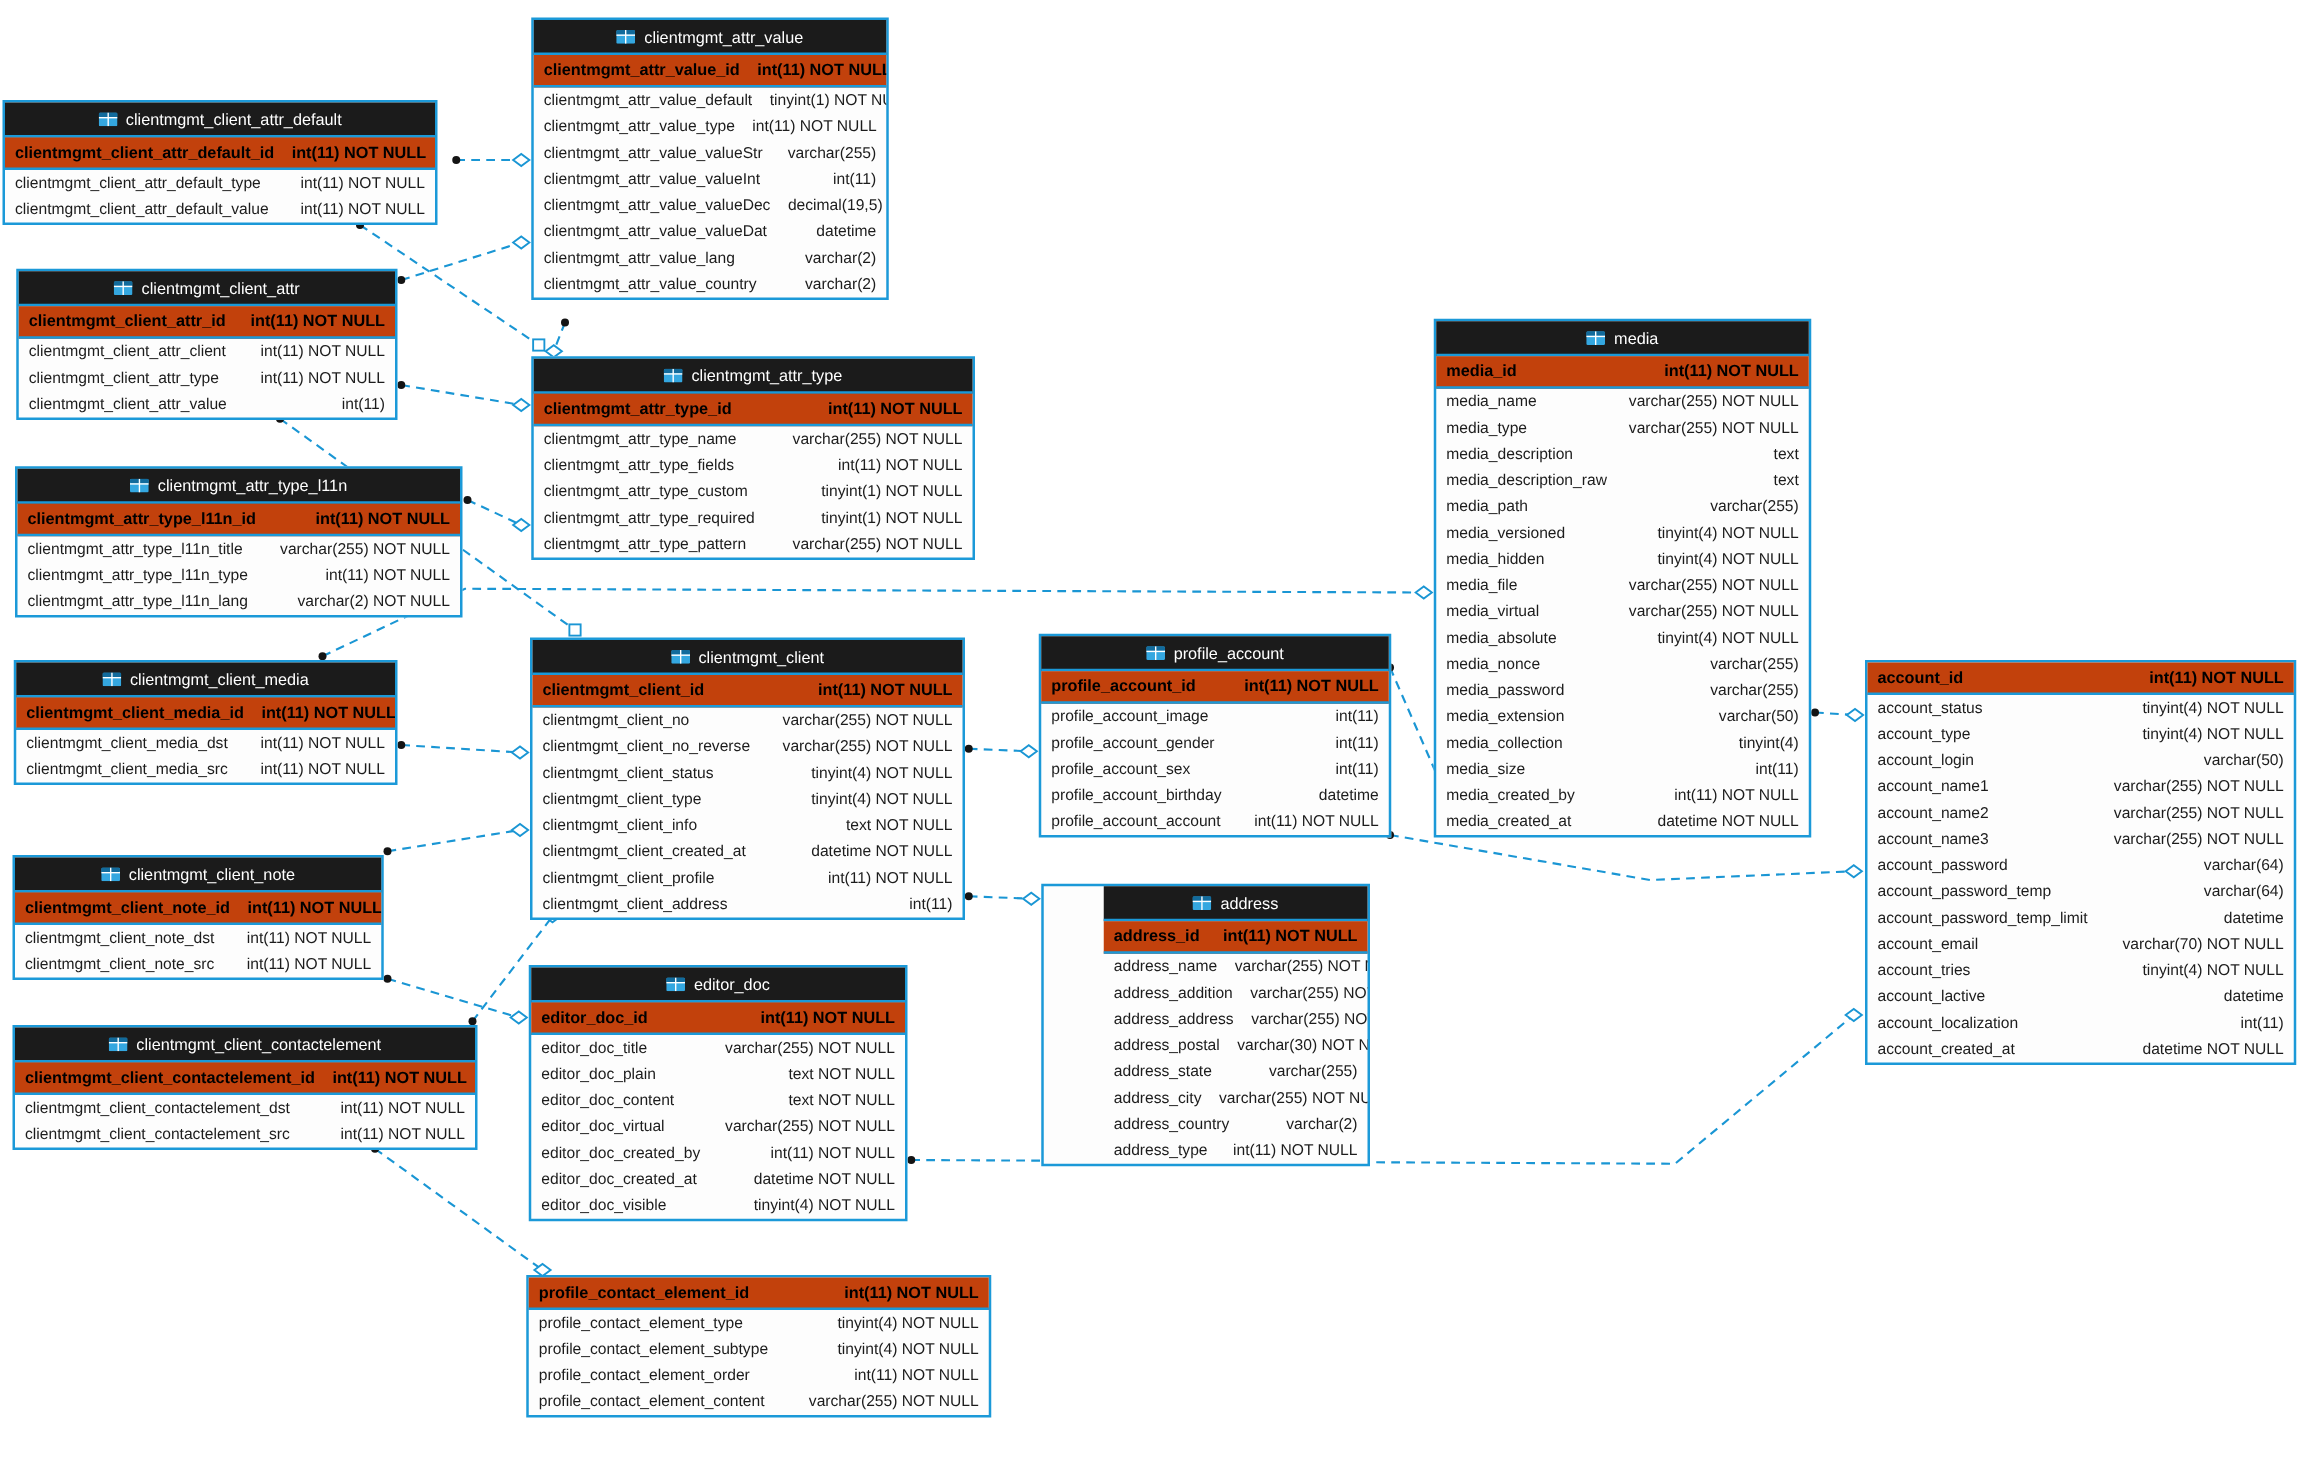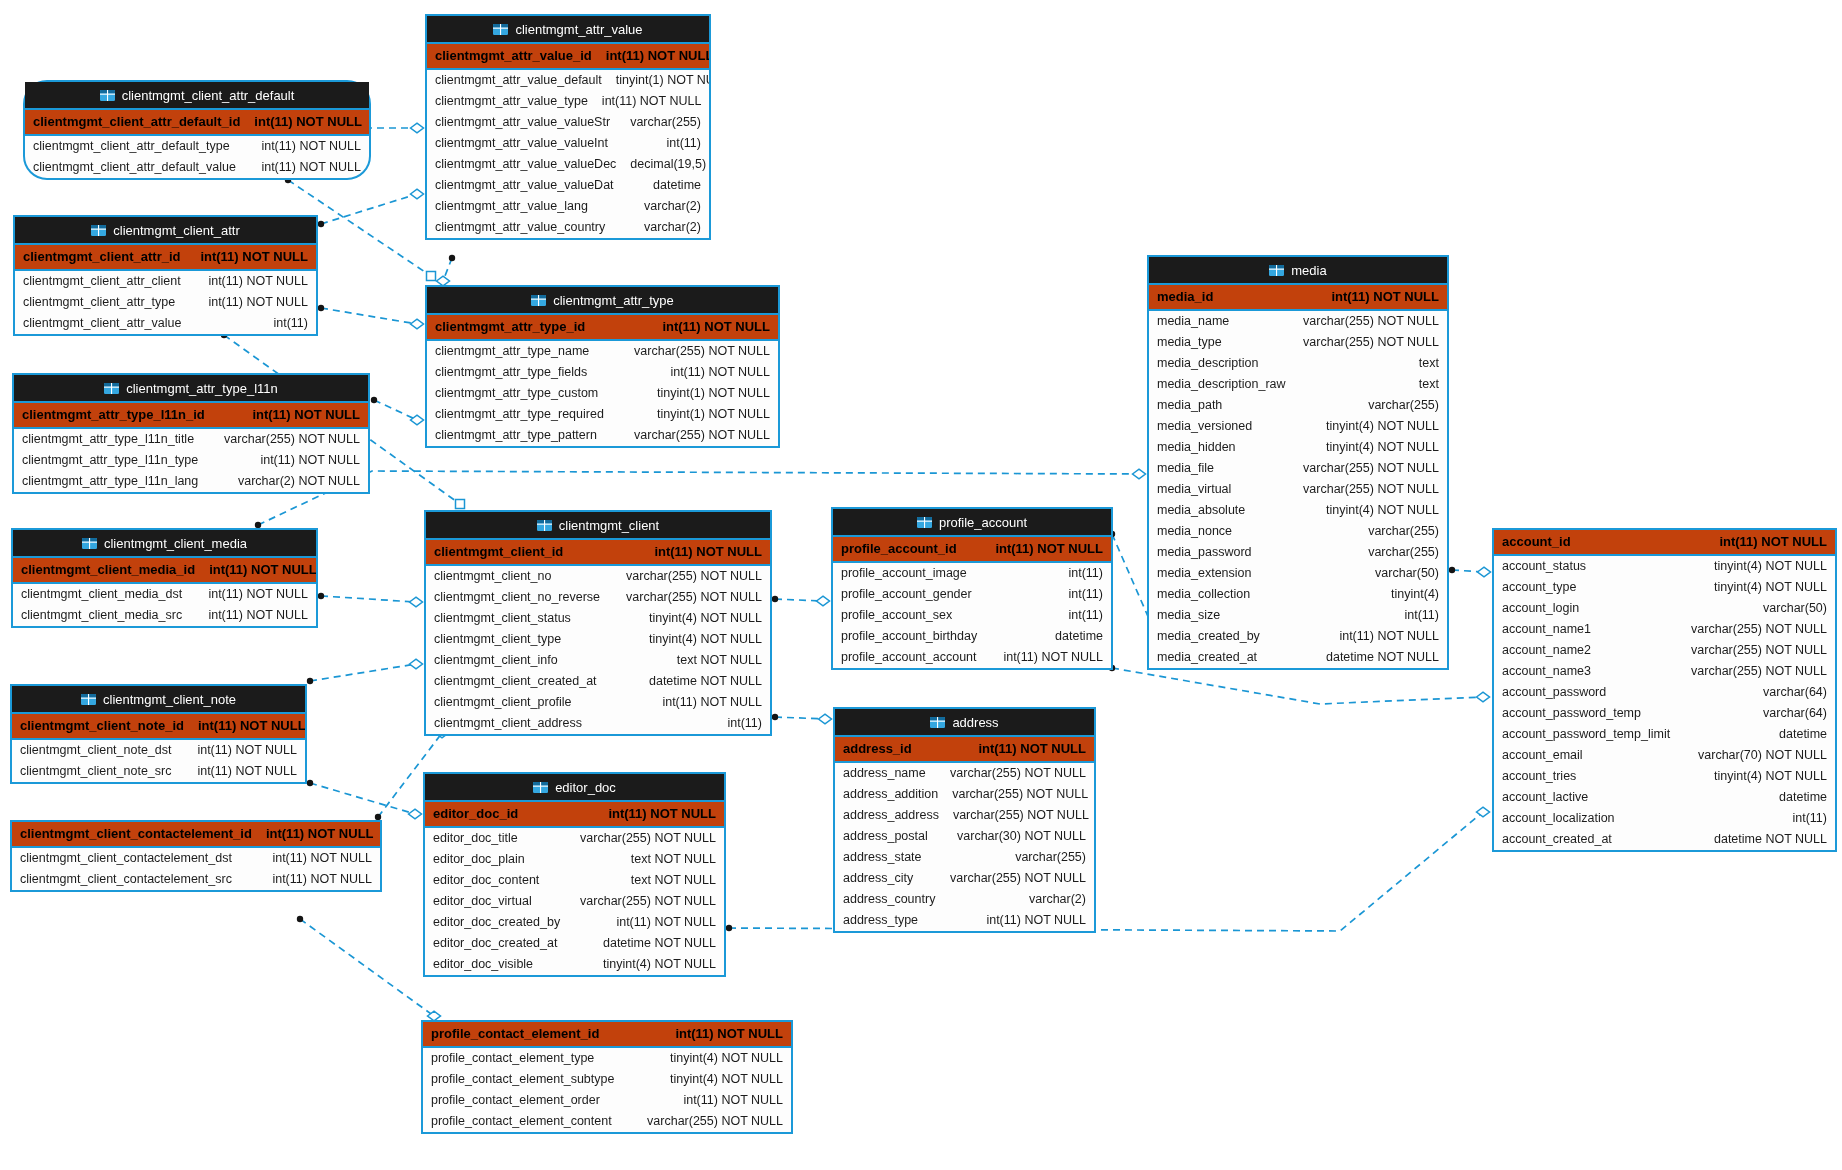--- a/index.html
+++ b/index.html
@@ -95,21 +95,21 @@
       <path d="M1452,570 L1484,572" fill="none" stroke="#1a96d4" stroke-width="1.7" stroke-dasharray="7 5"></path>
       <circle cx="1452" cy="570" r="3.2" fill="#141414"></circle>
       <polygon points="1477.5,572 1484,567.2 1490.5,572 1484,576.8" fill="#ffffff" stroke="#1a96d4" stroke-width="1.5"></polygon>
       <path d="M1112,668 L1320,704 L1483,697" fill="none" stroke="#1a96d4" stroke-width="1.7" stroke-dasharray="7 5"></path>
       <circle cx="1112" cy="668" r="3.2" fill="#141414"></circle>
       <polygon points="1476.5,697 1483,692.2 1489.5,697 1483,701.8" fill="#ffffff" stroke="#1a96d4" stroke-width="1.5"></polygon>
       <path d="M729,928 L1340,931 L1483,812" fill="none" stroke="#1a96d4" stroke-width="1.7" stroke-dasharray="7 5"></path>
       <circle cx="729" cy="928" r="3.2" fill="#141414"></circle>
       <polygon points="1476.5,812 1483,807.2 1489.5,812 1483,816.8" fill="#ffffff" stroke="#1a96d4" stroke-width="1.5"></polygon>
     </svg>
-    <div class="tbl" style="left: 23px; top: 80px; width: 348px; border-radius: 24px;">
+    <div class="tbl" style="left: 2px; top: 80px; width: 348px;">
       <div class="hdr">
         <span class="ticon">
           <svg width="15" height="11" viewBox="0 0 15 11">
             <rect x="0" y="0" width="15" height="11" rx="1.2" fill="#34a7e0"></rect>
             <rect x="0" y="0" width="15" height="3.6" rx="1.2" fill="#126b9c"></rect>
             <rect x="0" y="3.6" width="15" height="1.1" fill="#ffffff"></rect>
             <rect x="7" y="0" width="1.1" height="11" fill="#ffffff"></rect>
           </svg>
         </span>
         <span>clientmgmt_client_attr_default</span>
@@ -315,20 +315,31 @@
       <div class="row">
         <span class="cn">clientmgmt_client_note_dst</span>
         <span class="ct">int(11) NOT NULL</span>
       </div>
       <div class="row">
         <span class="cn">clientmgmt_client_note_src</span>
         <span class="ct">int(11) NOT NULL</span>
       </div>
     </div>
     <div class="tbl" style="left: 10px; top: 820px; width: 372px;">
+      <div class="hdr">
+        <span class="ticon">
+          <svg width="15" height="11" viewBox="0 0 15 11">
+            <rect x="0" y="0" width="15" height="11" rx="1.2" fill="#34a7e0"></rect>
+            <rect x="0" y="0" width="15" height="3.6" rx="1.2" fill="#126b9c"></rect>
+            <rect x="0" y="3.6" width="15" height="1.1" fill="#ffffff"></rect>
+            <rect x="7" y="0" width="1.1" height="11" fill="#ffffff"></rect>
+          </svg>
+        </span>
+        <span>clientmgmt_client_contactelement</span>
+      </div>
       <div class="row pk">
         <span class="cn">clientmgmt_client_contactelement_id</span>
         <span class="ct">int(11) NOT NULL</span>
       </div>
       <div class="row">
         <span class="cn">clientmgmt_client_contactelement_dst</span>
         <span class="ct">int(11) NOT NULL</span>
       </div>
       <div class="row">
         <span class="cn">clientmgmt_client_contactelement_src</span>
@@ -481,21 +492,21 @@
       </div>
       <div class="row">
         <span class="cn">profile_account_birthday</span>
         <span class="ct">datetime</span>
       </div>
       <div class="row">
         <span class="cn">profile_account_account</span>
         <span class="ct">int(11) NOT NULL</span>
       </div>
     </div>
-    <div class="tbl" style="left: 833px; top: 707px; width: 263px;">
+    <div class="tbl" style="left: 833px; top: 707px; width: 263px; padding-left: 48px;">
       <div class="hdr">
         <span class="ticon">
           <svg width="15" height="11" viewBox="0 0 15 11">
             <rect x="0" y="0" width="15" height="11" rx="1.2" fill="#34a7e0"></rect>
             <rect x="0" y="0" width="15" height="3.6" rx="1.2" fill="#126b9c"></rect>
             <rect x="0" y="3.6" width="15" height="1.1" fill="#ffffff"></rect>
             <rect x="7" y="0" width="1.1" height="11" fill="#ffffff"></rect>
           </svg>
         </span>
         <span>address</span>

